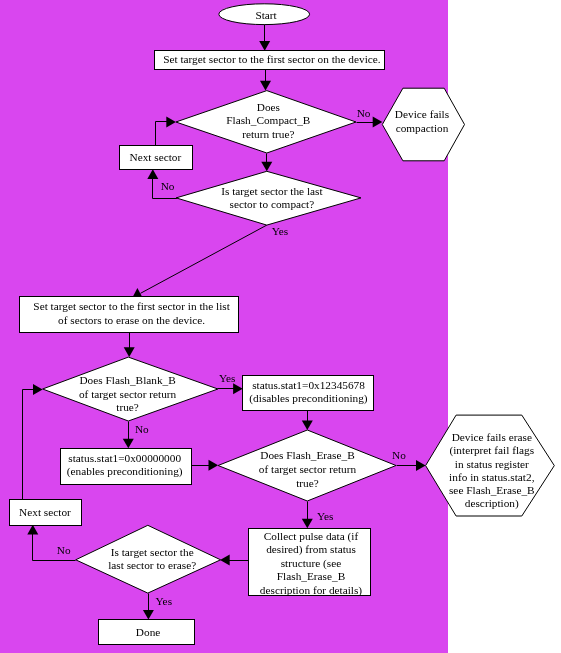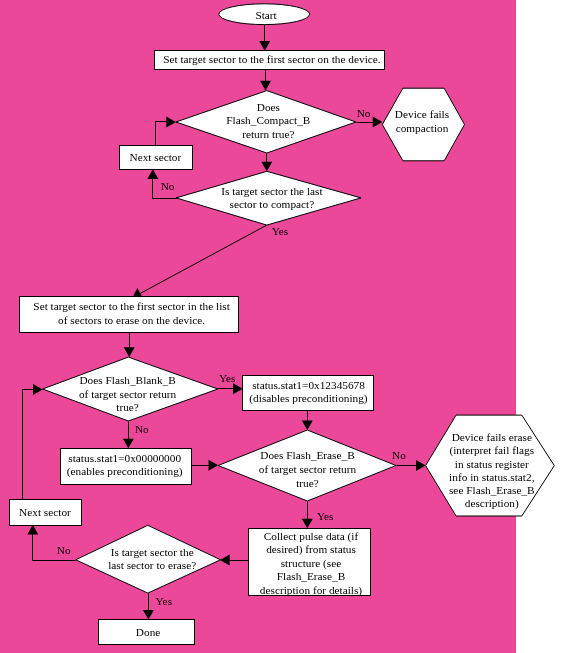--- a/index.html
+++ b/index.html
@@ -1,17 +1,17 @@
 <!DOCTYPE html>
 <html><head>
 <meta charset="utf-8">
 <style>
   html,body{margin:0;padding:0;background:#ffffff;}
   body{width:561px;height:653px;overflow:hidden;font-family:"Liberation Serif",serif;}
-  #wrap{position:relative;width:516px;height:653px;background:#ec4899;}
+  #wrap{position:relative;width:448px;height:653px;background:#d946ef;}
   svg#flowchart{position:absolute;left:0;top:0;display:block;}
   .shape{fill:#ffffff;stroke:#000000;stroke-width:1;}
   .conn{fill:none;stroke:#000000;stroke-width:1;}
   .head{fill:#000000;stroke:none;}
   .t{font-family:"Liberation Serif",serif;font-size:11.3px;fill:#000000;text-anchor:middle;}
   .lbl{font-family:"Liberation Serif",serif;font-size:11.3px;fill:#000000;text-anchor:start;}
 </style>
 </head>
 <body>
 

